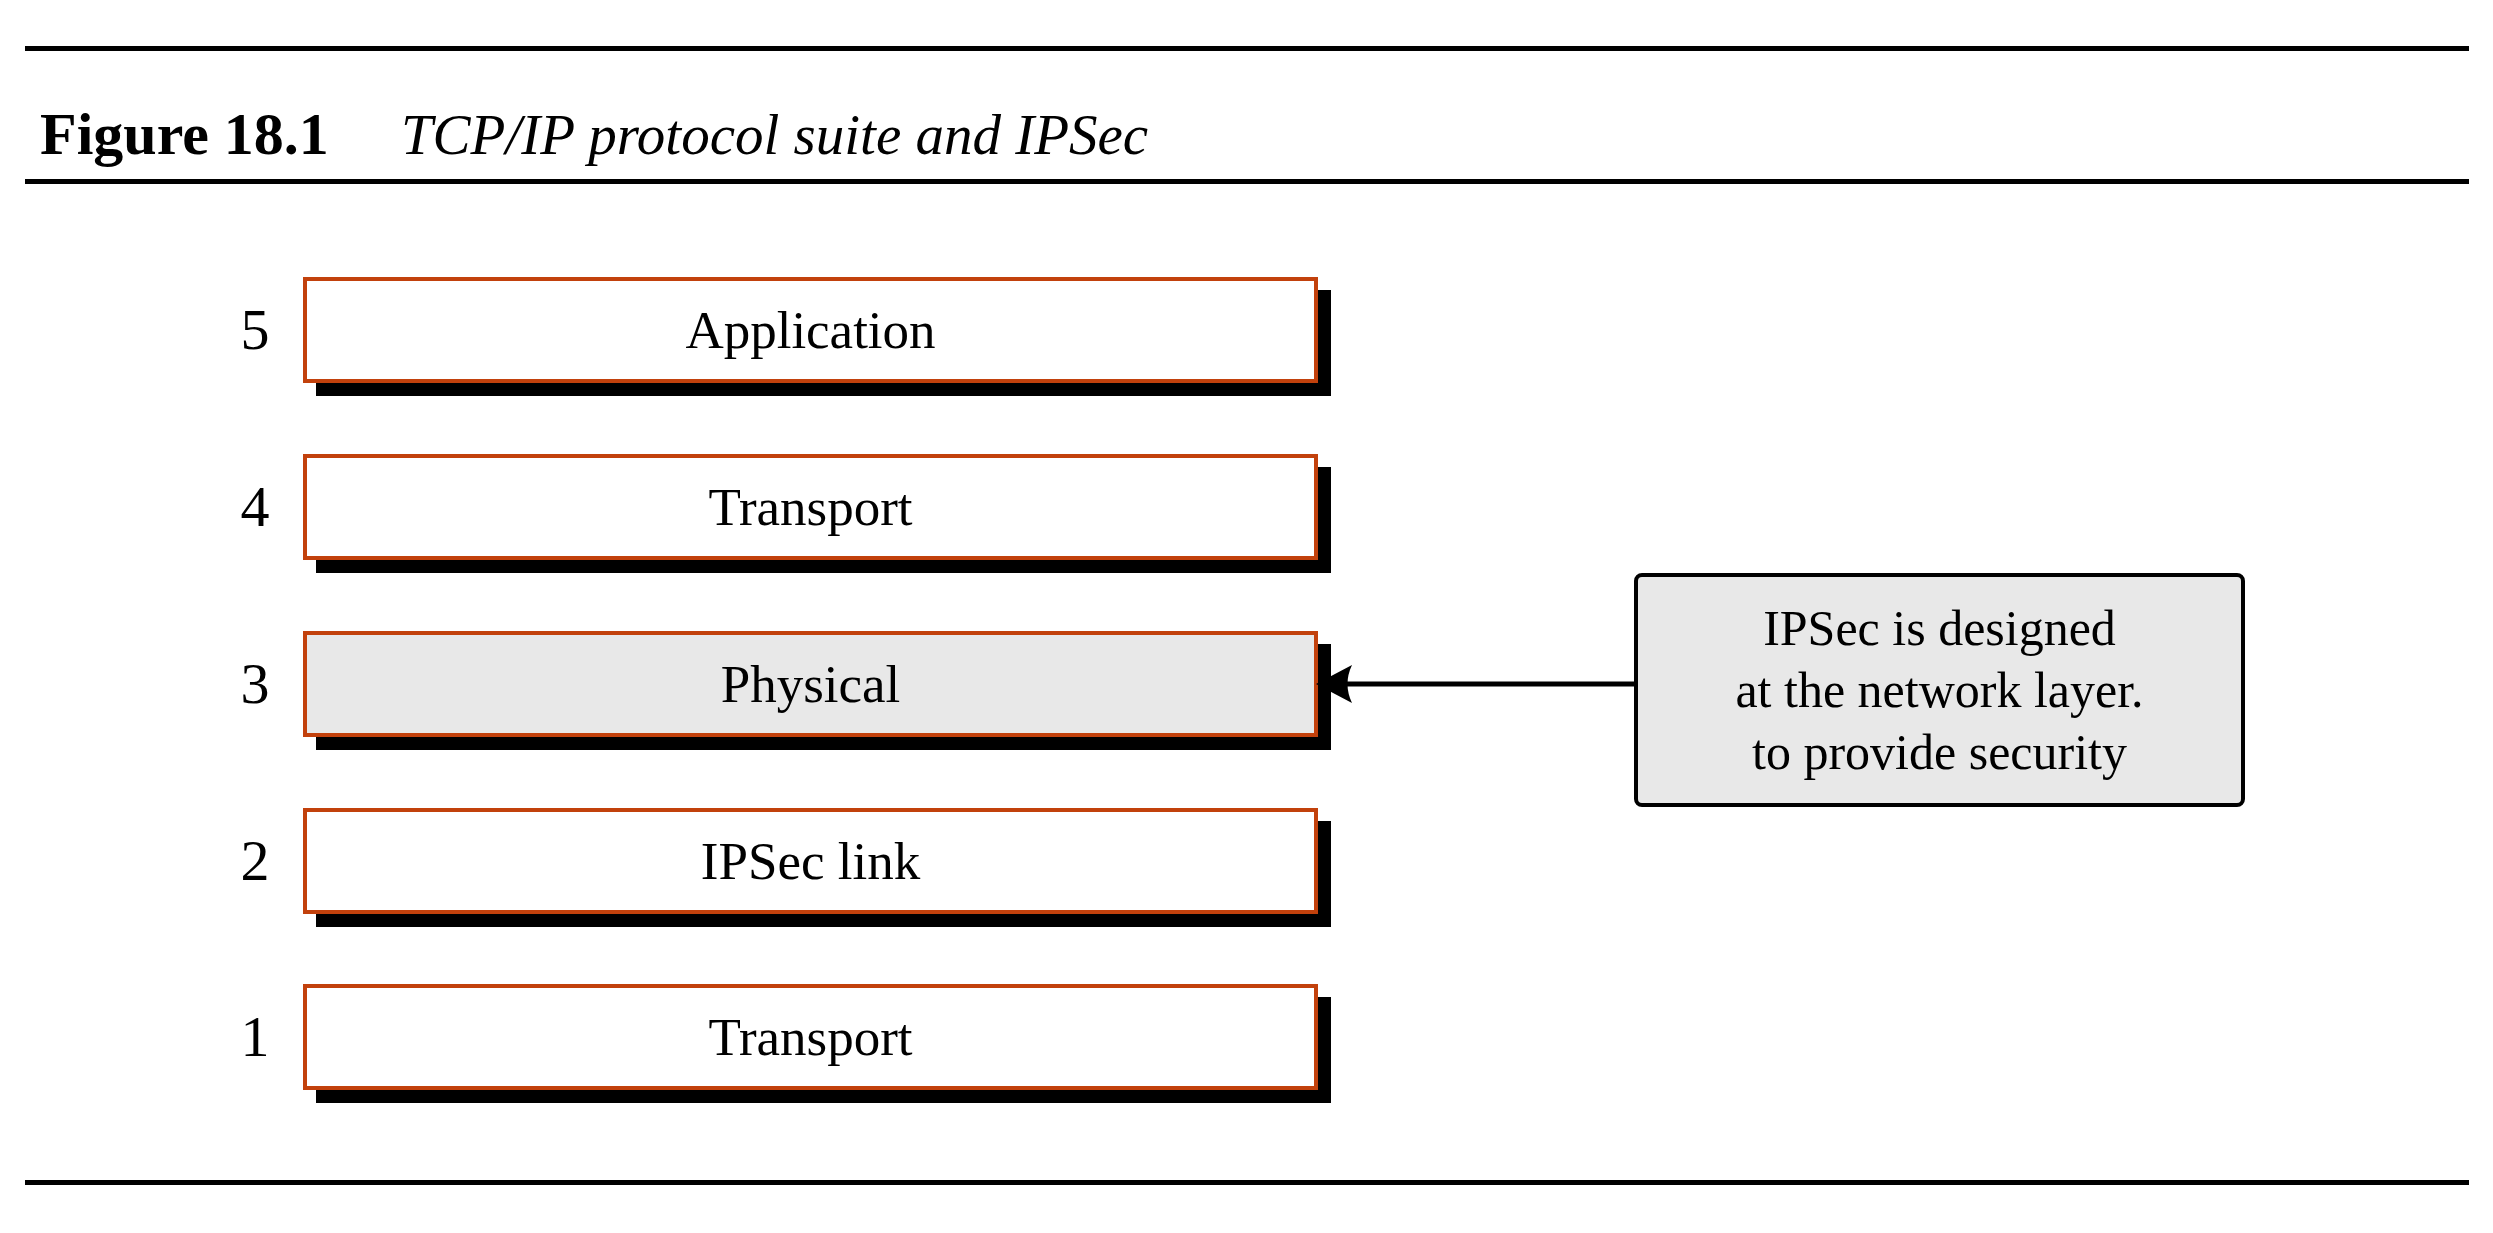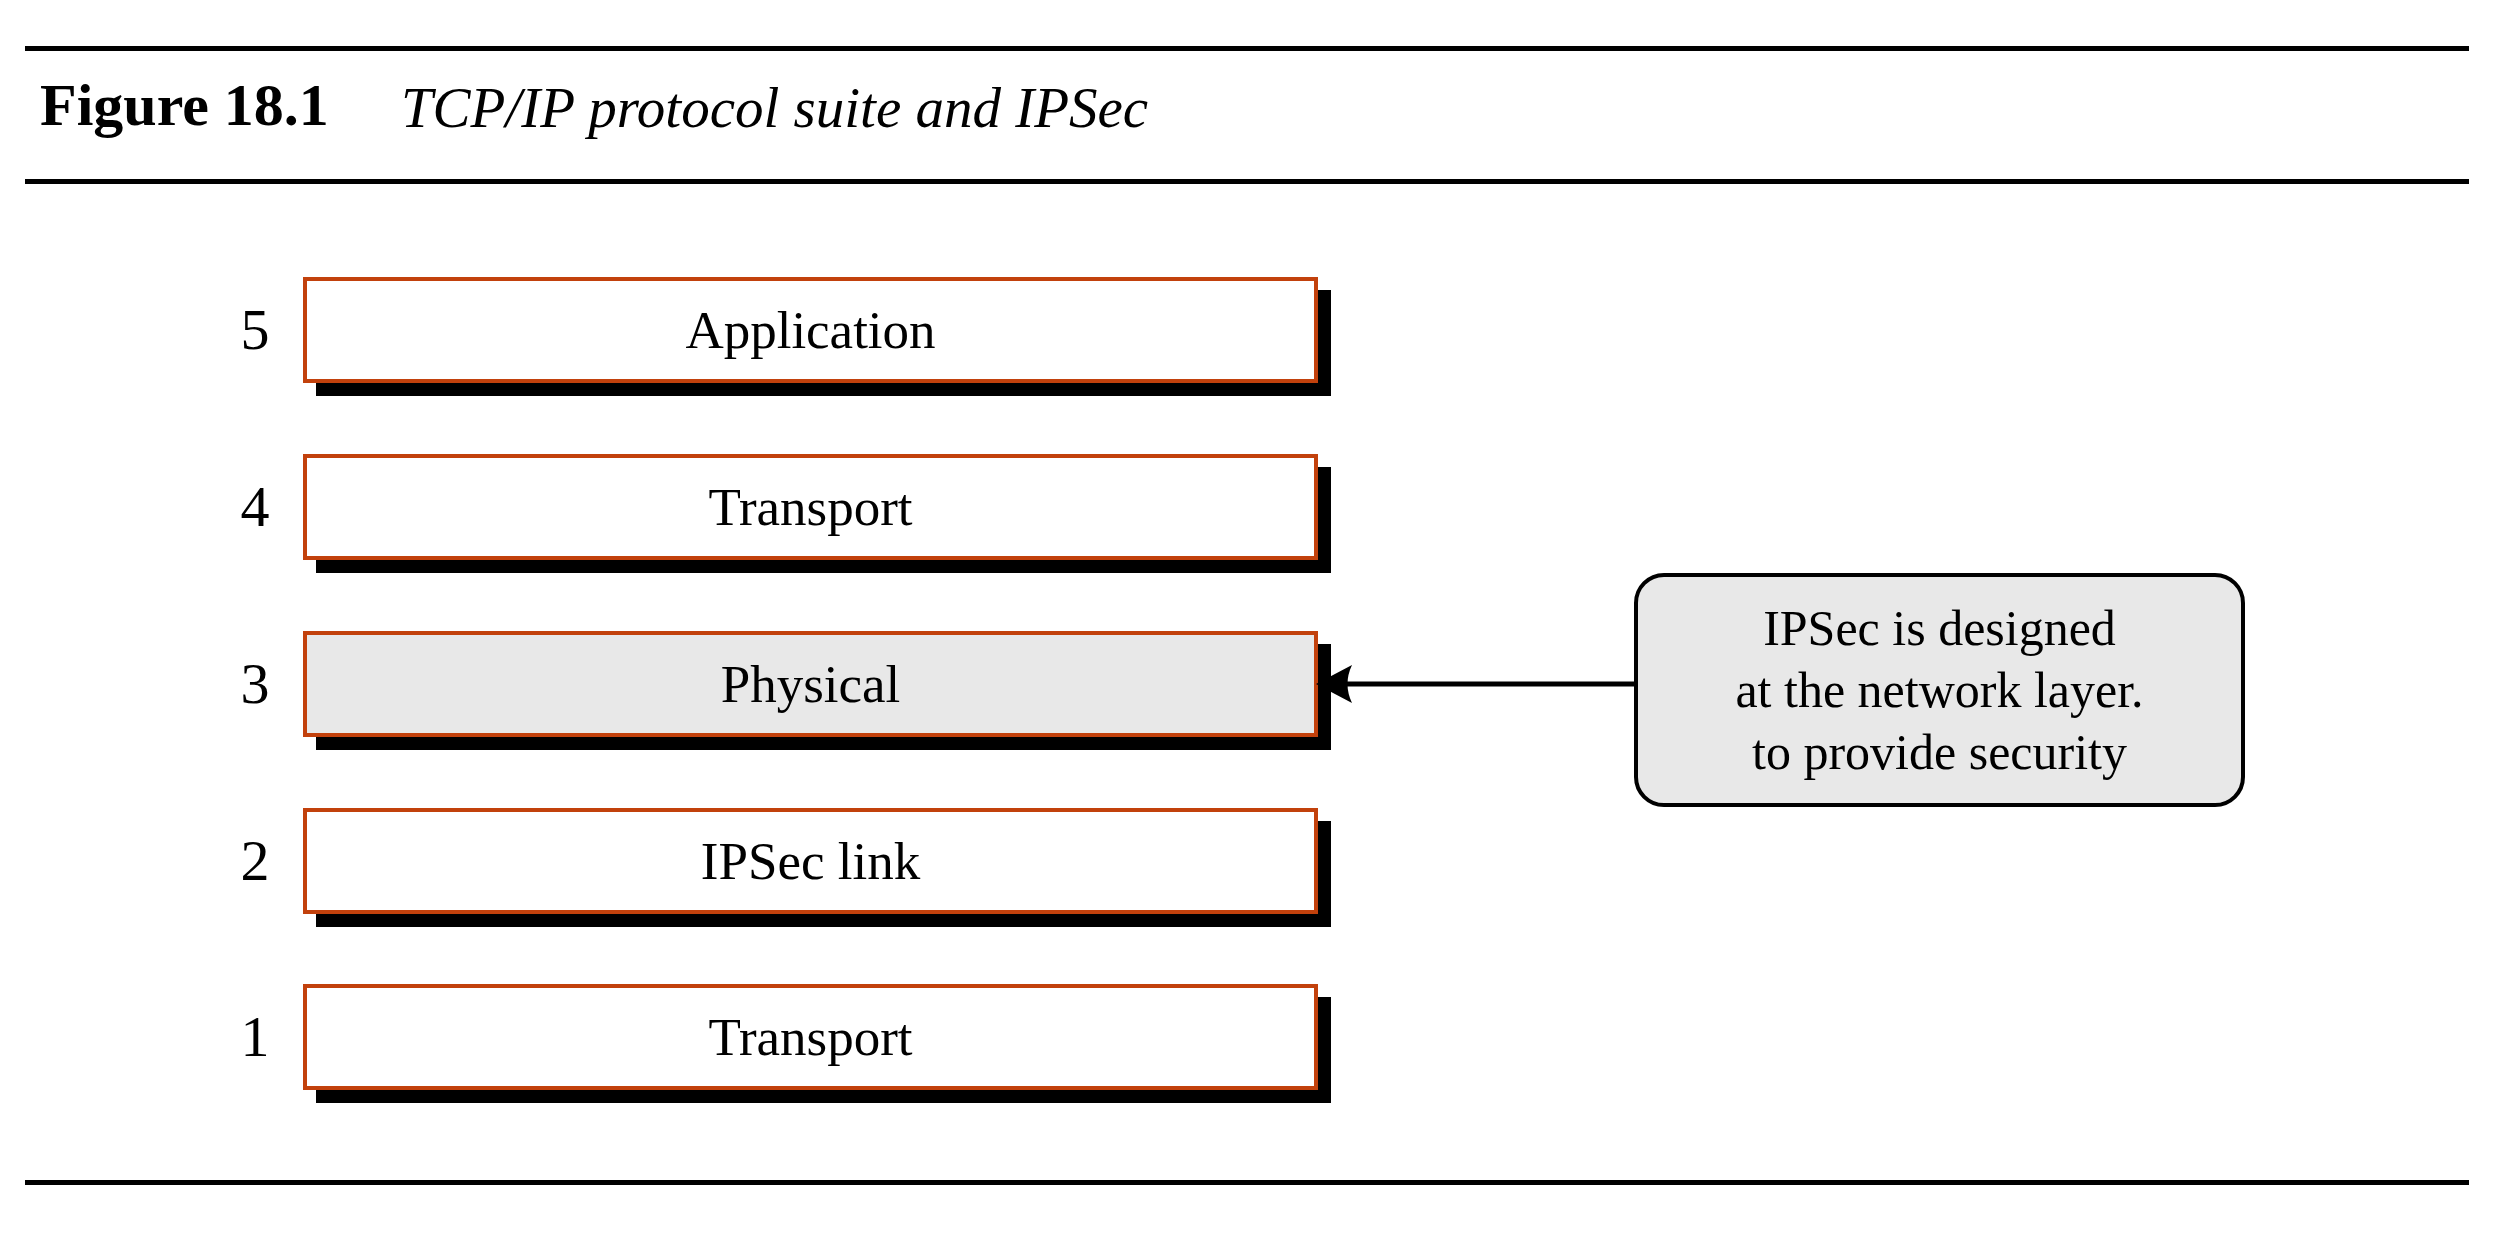--- a/index.html
+++ b/index.html
@@ -26,23 +26,23 @@
     background: #000000;
   }
   .rule-top    { top: 46px; }
   .rule-mid    { top: 179px; }
   .rule-bottom { top: 1180px; }
 
   
   .title-row {
     position: absolute;
     left: 40px;
-    top: 71px;
+    top: 100px;
     display: flex;
-    align-items: flex-end;
+    align-items: center;
     white-space: nowrap;
   }
   .fig-label {
     font-weight: bold;
     font-size: 60px;
   }
   .fig-title {
     font-style: italic;
     font-size: 57px;
     margin-left: 72px;
@@ -93,21 +93,21 @@
   
   .callout {
     position: absolute;
     left: 1634px;
     top: 573px;
     width: 611px;
     height: 234px;
     box-sizing: border-box;
     background: #e8e8e8;
     border: 4px solid #000000;
-    border-radius: 30px;
+    border-radius: 8px;
     display: flex;
     flex-direction: column;
     align-items: center;
     justify-content: center;
     text-align: center;
     font-size: 50px;
     line-height: 62px;
   }
 </style>
 </head>

